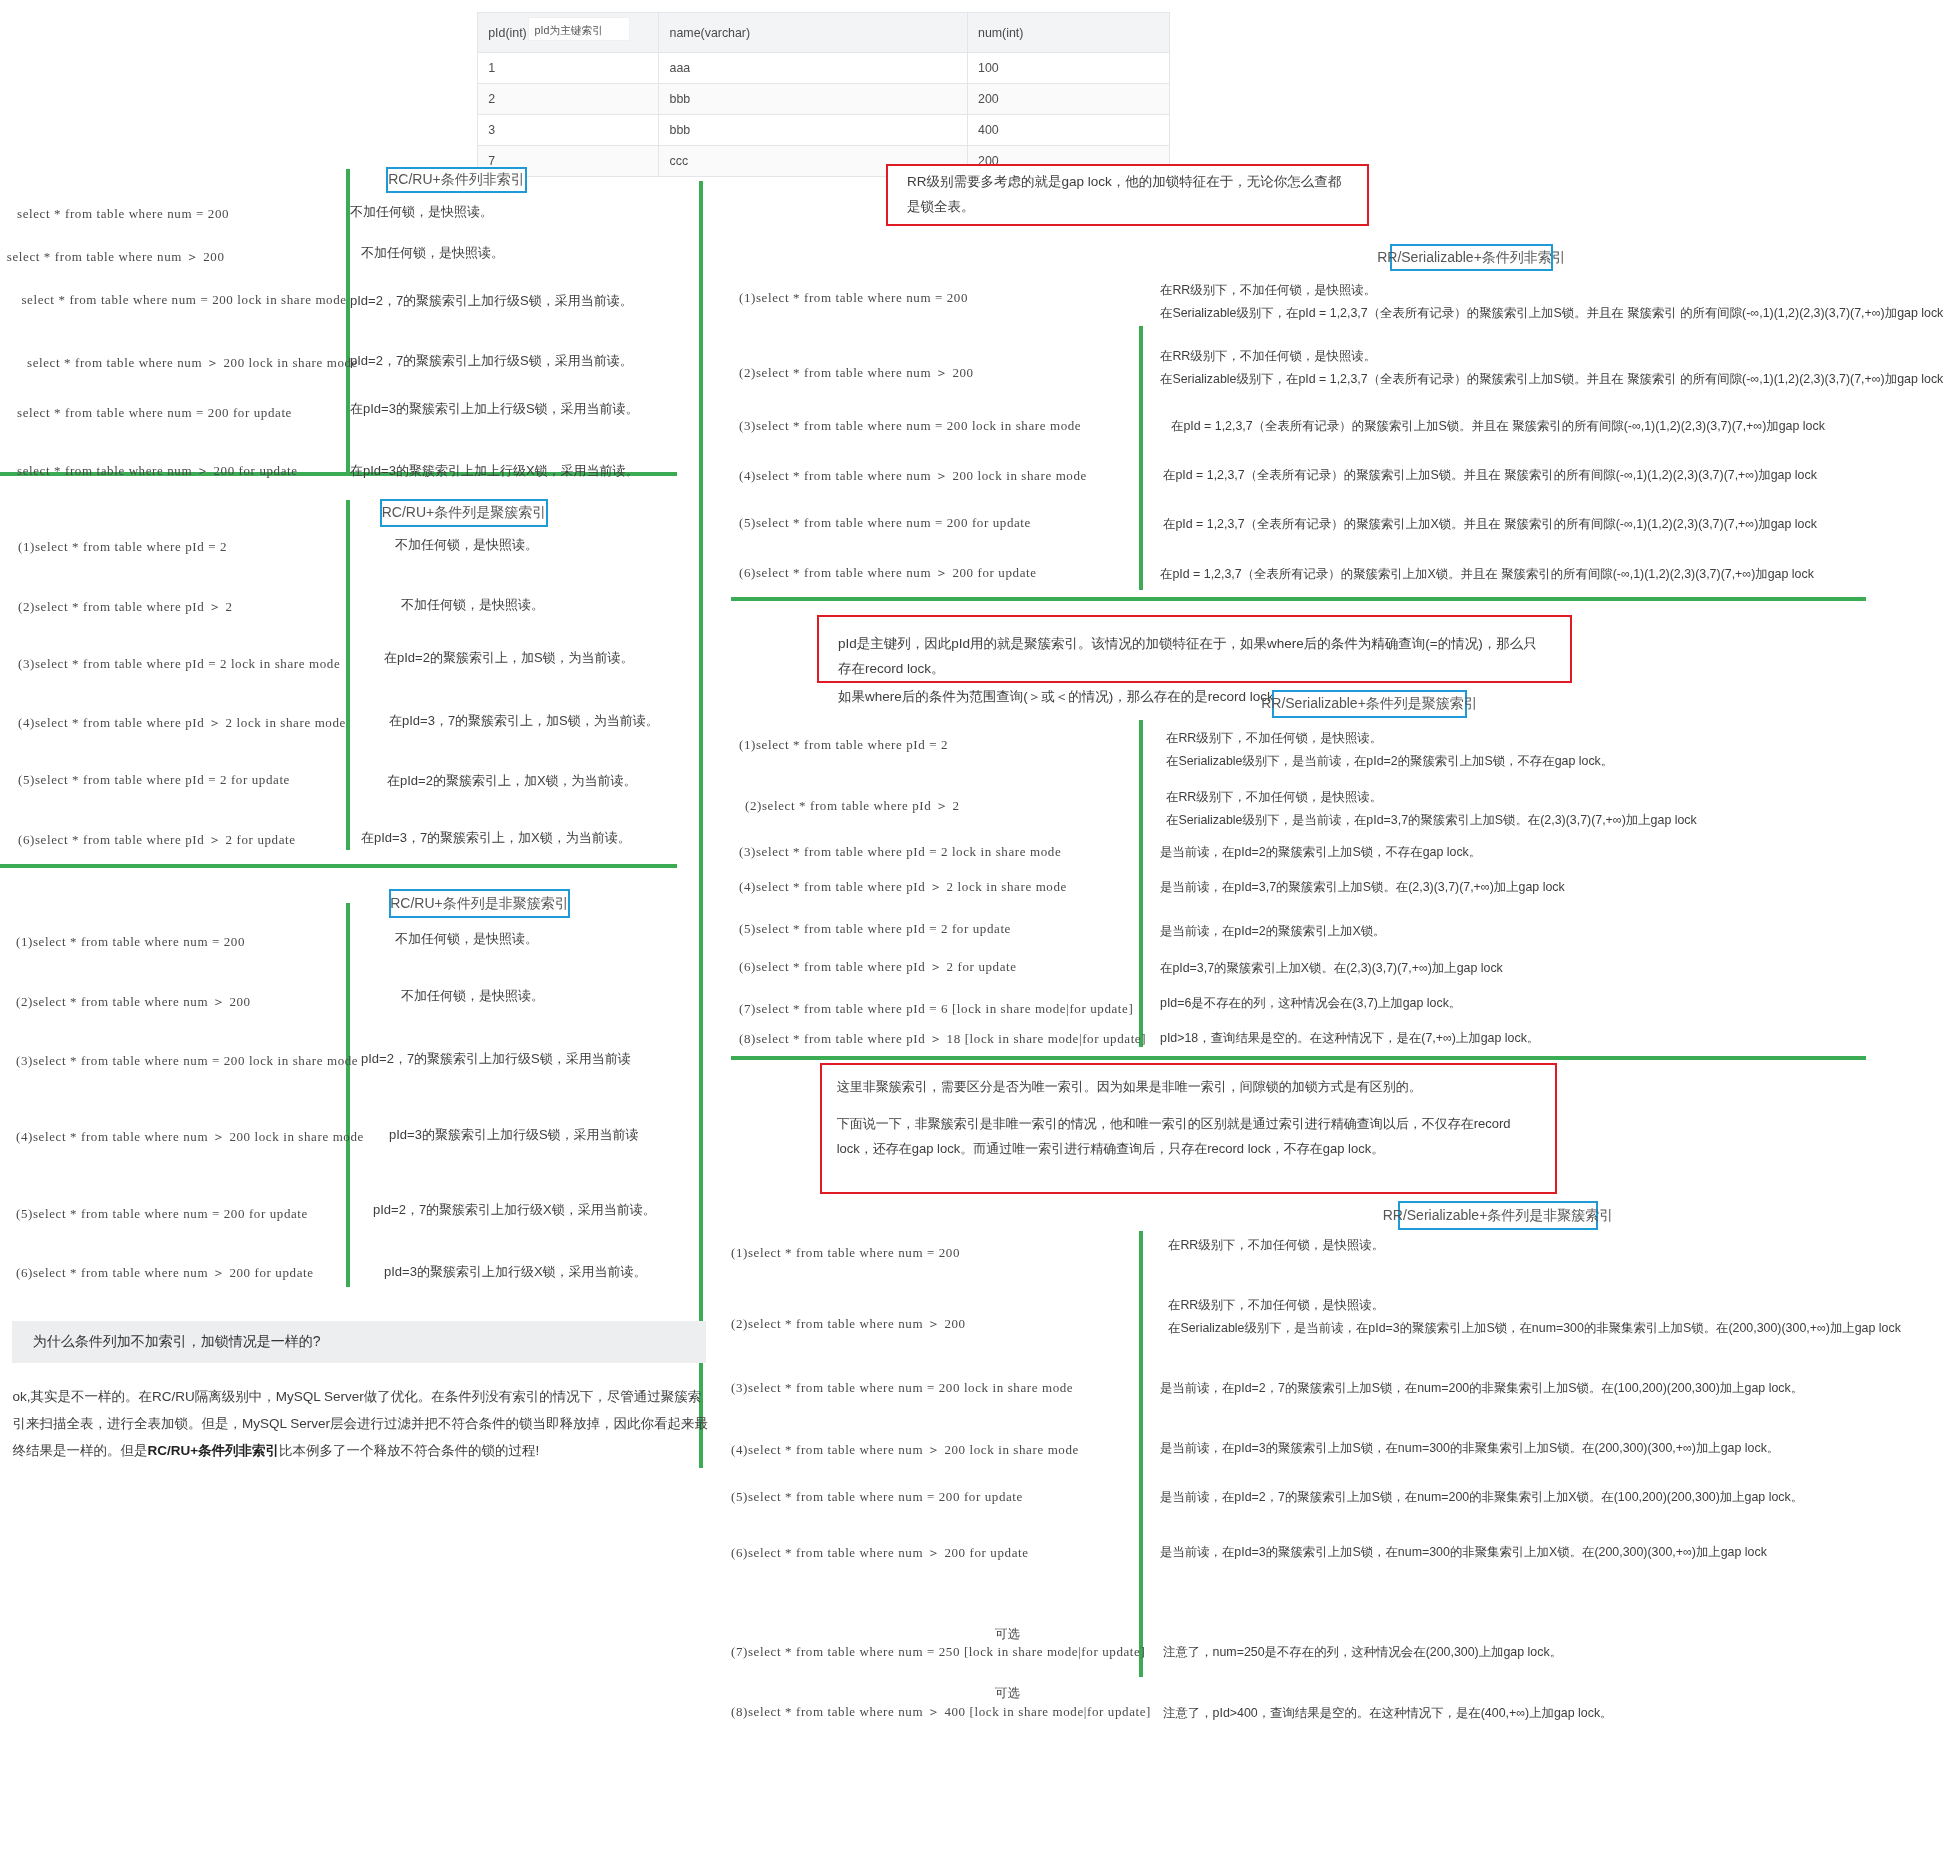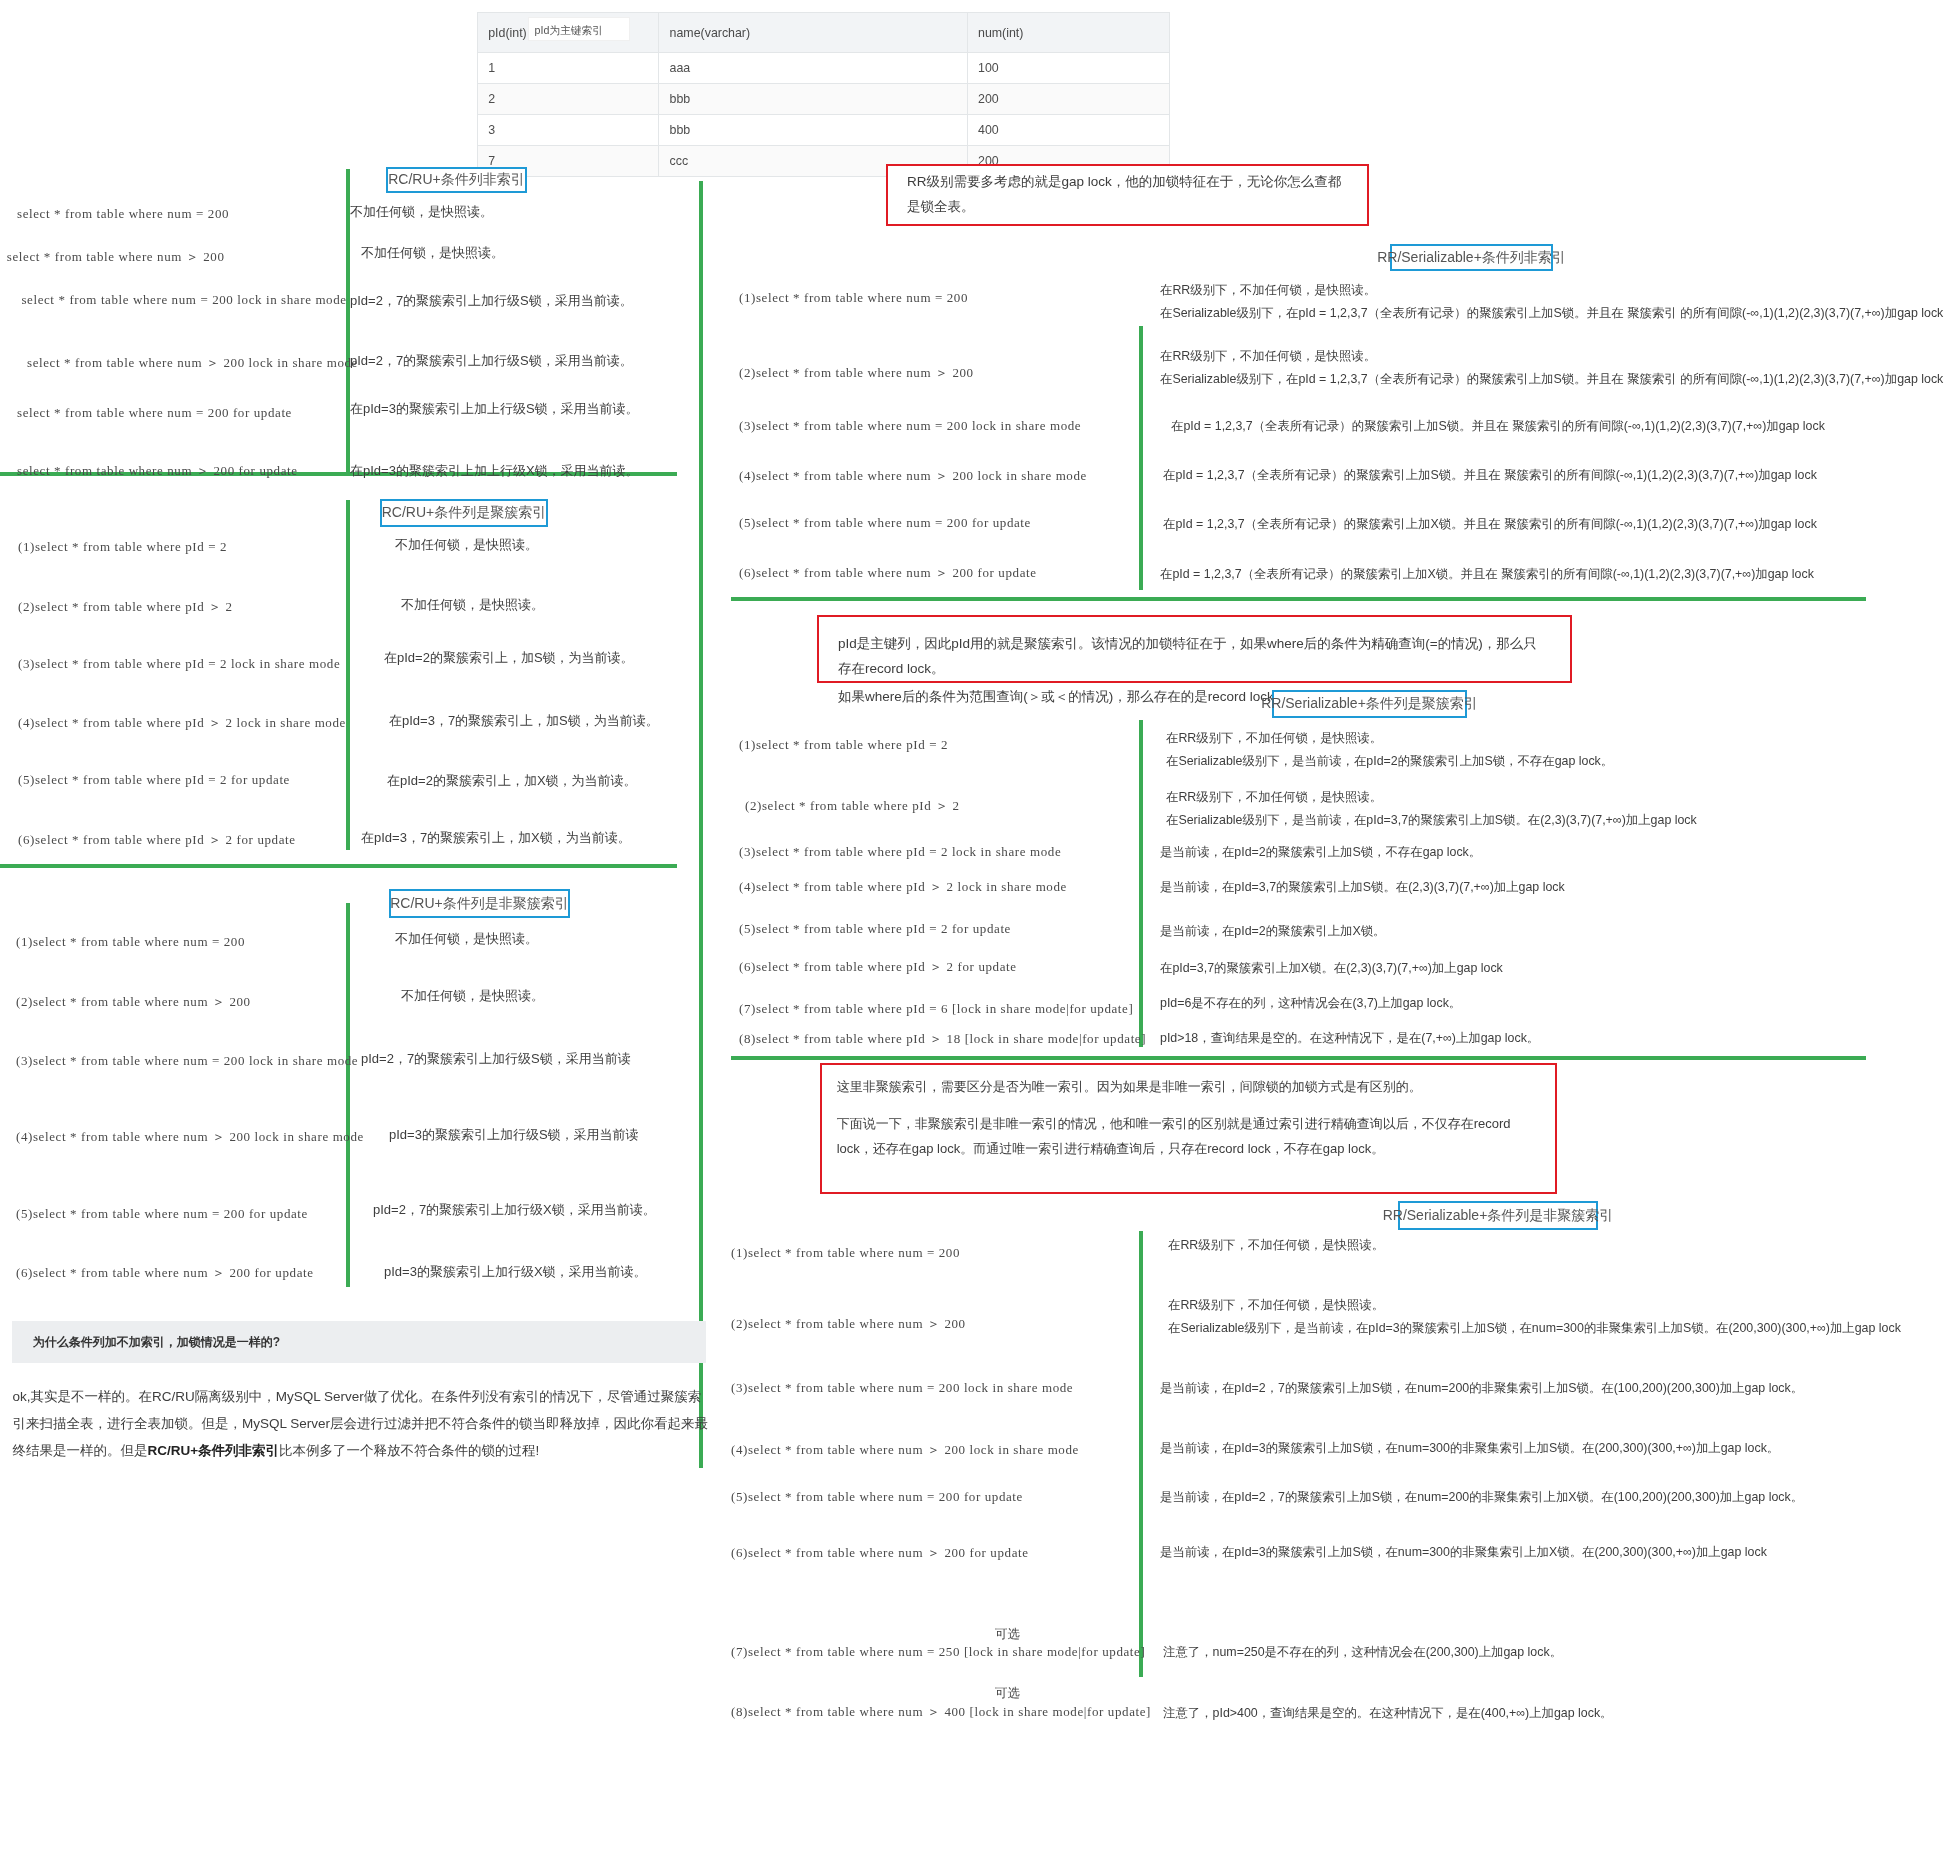--- a/index.html
+++ b/index.html
@@ -35,21 +35,21 @@
 
   
   .sql{position:absolute;font-family:"Liberation Serif","DejaVu Serif",serif;
        font-size:13px;color:#4a4a4a;white-space:nowrap;letter-spacing:0.6px;}
   .desc{position:absolute;font-size:13px;color:#3d3d3d;white-space:nowrap;}
   .desc2{position:absolute;font-size:12.4px;color:#3d3d3d;line-height:1.85;}
   .optlab{position:absolute;font-size:12.4px;color:#3d3d3d;}
 
   
   .qbar{position:absolute;background:#eceef0;box-sizing:border-box;
-        font-size:12px;font-weight:bold;color:#333;display:flex;align-items:center;padding-left:20.3px;}
+        font-size:14px;font-weight:normal;color:#333;display:flex;align-items:center;padding-left:20.3px;}
   .qbody{position:absolute;font-size:13.5px;color:#3d3d3d;line-height:2.0;}
   .qbody b{font-weight:bold;color:#222;}
 </style>
 </head>
 <body>
 
 <table class="dtable">
   <thead>
     <tr>
       <th>pId(int)</th>

